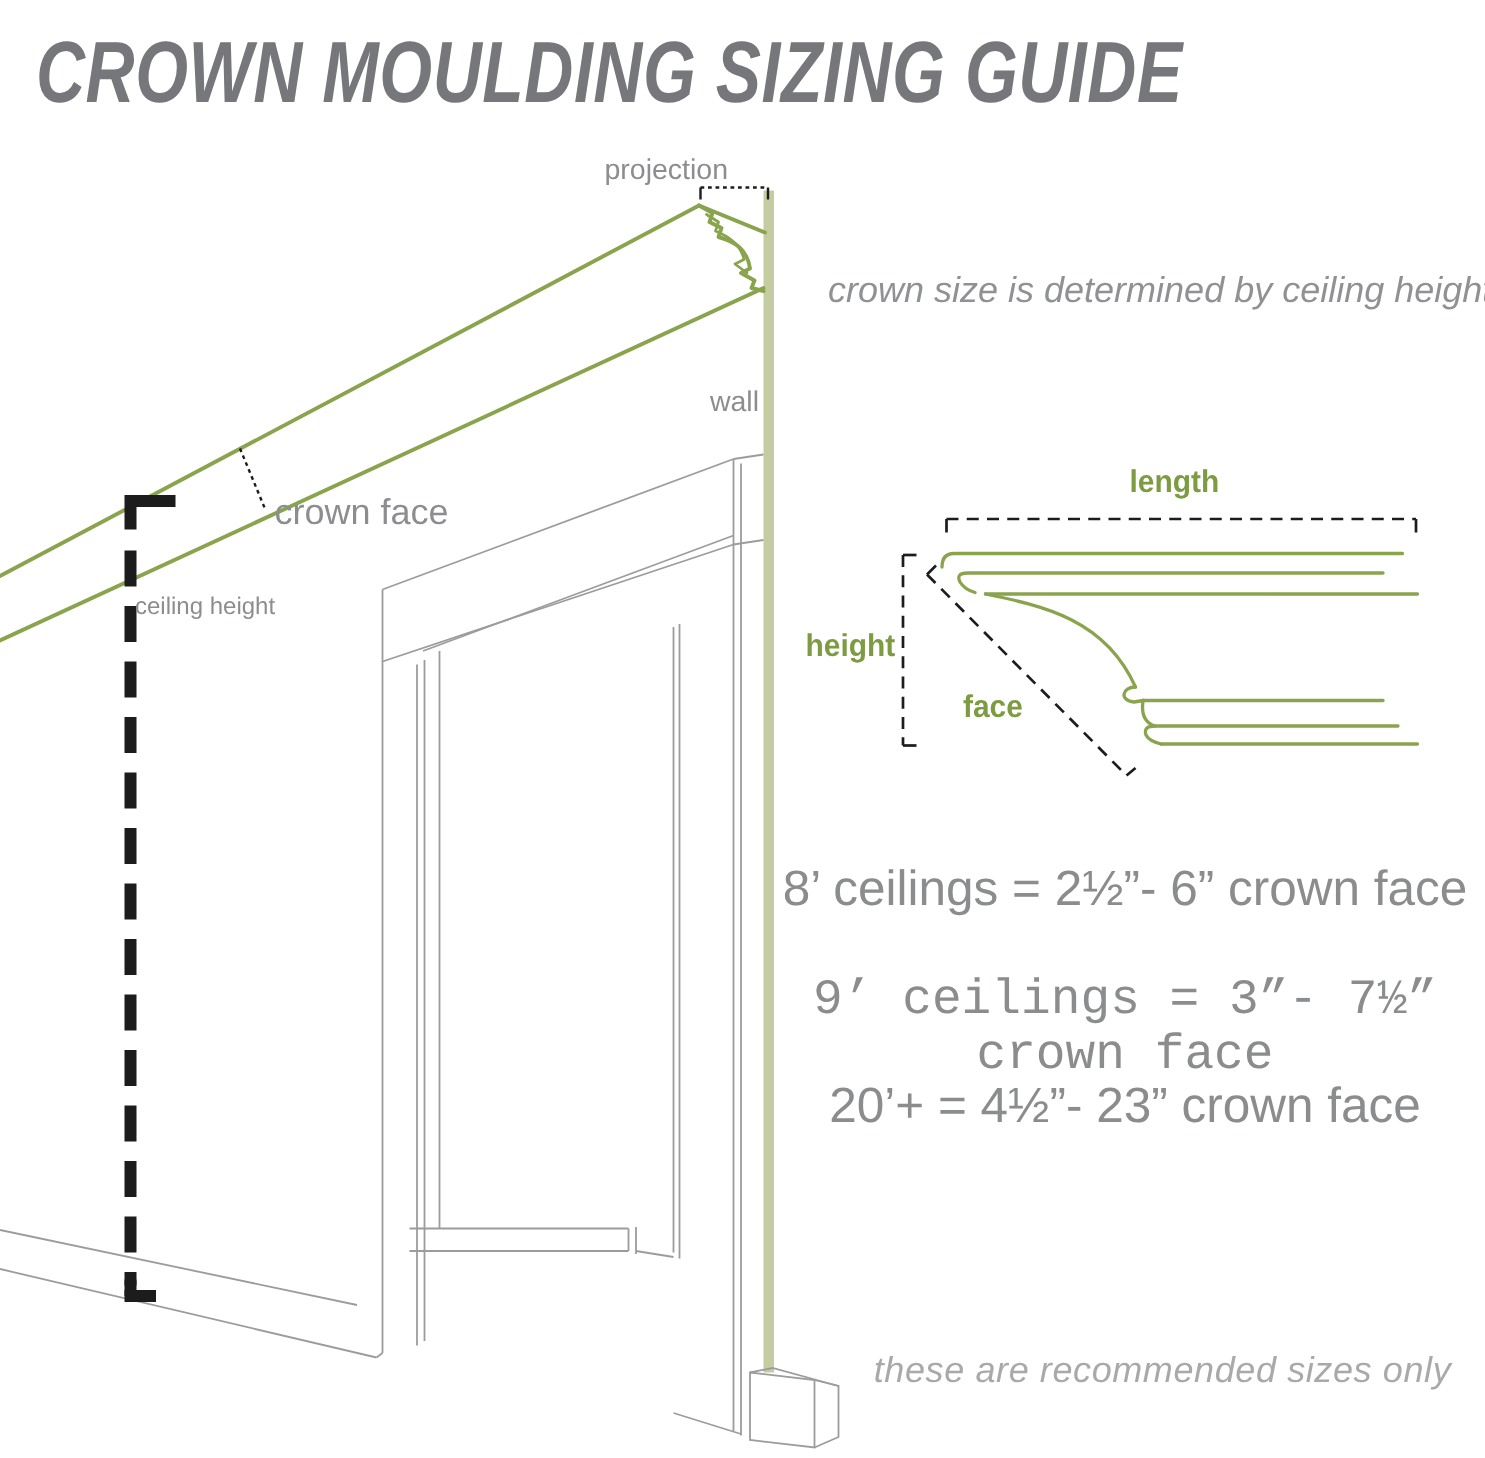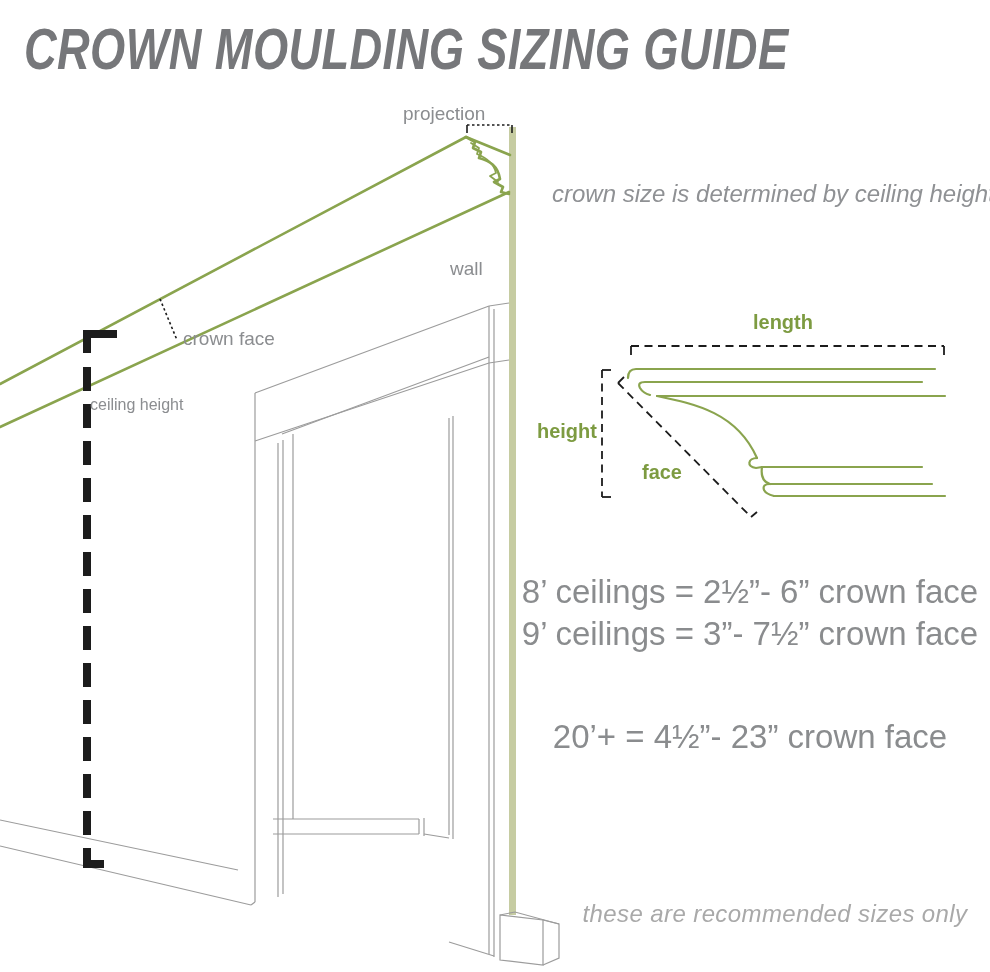--- a/index.html
+++ b/index.html
@@ -9,31 +9,31 @@
   }
   .stage svg{position:absolute;left:0;top:0;}
   .txt{position:absolute;white-space:nowrap;}
   .title{
     left:24px;top:2px;font-size:58px;font-weight:700;font-style:italic;
     color:#76777a;letter-spacing:0.5px;transform:scaleX(0.78);transform-origin:0 0;
   }
   .subtitle{left:552px;top:167px;font-size:24px;font-style:italic;color:#8f9194;}
   .lbl{color:#8b8d90;}
   .lbl-projection{left:403px;top:90px;font-size:19px;}
-  .lbl-wall{left:450px;top:245px;width:56px;font-size:19px;}
-  .lbl-crownface{left:183px;top:315px;font-size:19px;}
+  .lbl-wall{left:450px;top:245px;width:56px;text-align:right;font-size:19px;}
+  .lbl-crownface{left:183px;top:315px;font-size:24px;}
   .lbl-ceilingheight{left:90px;top:383px;font-size:16px;}
   .glbl{font-weight:700;color:#7d9b41;font-size:21px;transform:scaleX(0.95);transform-origin:0 0;}
   .glbl-length{left:753px;top:297px;}
   .glbl-height{left:537px;top:406px;}
   .glbl-face{left:642px;top:447px;}
   .rules{position:absolute;left:510px;width:480px;text-align:center;color:#8a8c8e;}
   .rule{position:absolute;left:0;width:100%;font-size:33px;}
   .rule-0{top:560px;}
-  .rule-1{top:602px;}
+  .rule-1{top:635px;font-family:Liberation Mono, monospace;}
   .rule-2{top:705px;}
   .footer{
     left:555px;top:887px;width:440px;text-align:center;
     font-size:24px;font-style:italic;color:#a9a9a9;letter-spacing:0.4px;
   }
 </style>
 </head>
 <body>
 
 <div class="stage">

